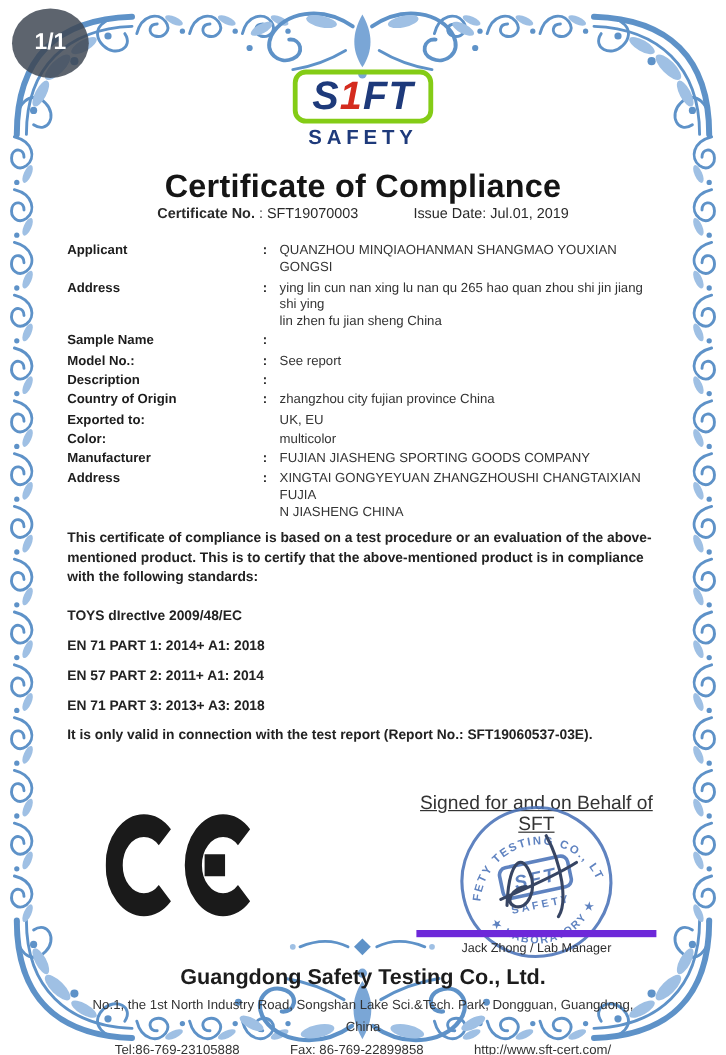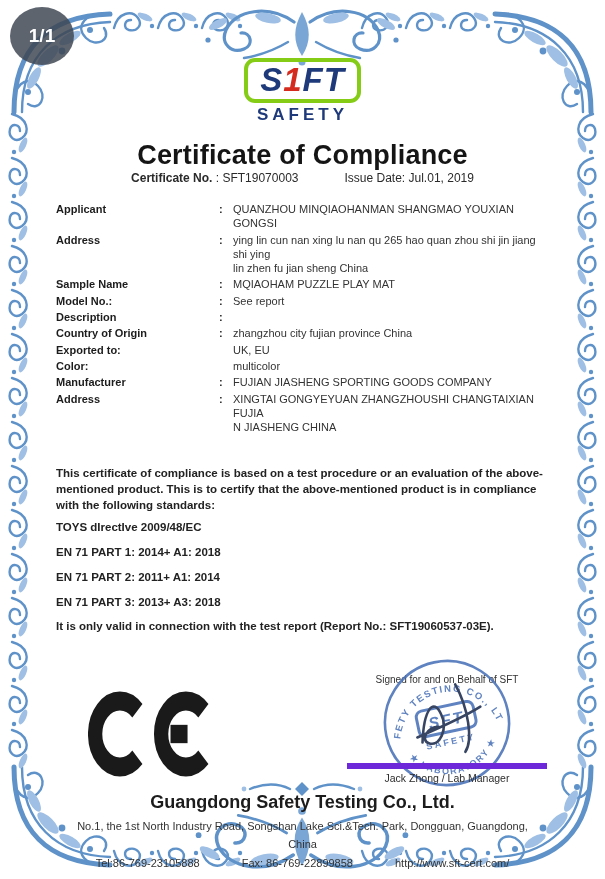--- a/index.html
+++ b/index.html
@@ -20,28 +20,28 @@
   .logo-box .red{color:#d42b1e;}
   .logo-sub{margin-top:2px;font-size:17px;font-weight:800;letter-spacing:4px;color:#1e3a7b;}
   .title{margin-top:15px;font-size:27px;font-weight:700;color:#151515;letter-spacing:.2px;}
   .cert-row{display:flex;justify-content:center;gap:46px;font-size:12px;}
   .cert-row .b{font-weight:700;}
   .details{margin-top:17px;}
   .drow{display:grid;grid-template-columns:163px 14px 1fr;font-size:11px;line-height:1.3;margin-bottom:2px;}
   .dlabel{font-weight:700;color:#1c1c1c;}
   .dsep{font-weight:700;}
   .dvalue{white-space:pre-line;color:#333;}
-  .statement{margin-top:32px;font-size:11.5px;font-weight:700;line-height:1.38;width:494px;color:#222;}
-  .std{font-size:11.5px;font-weight:700;color:#222;margin-top:7px;}
+  .statement{margin-top:8px;font-size:11.5px;font-weight:700;line-height:1.38;width:494px;color:#222;}
+  .std{font-size:11.5px;font-weight:700;color:#222;margin-top:18px;}
   .std.gap{margin-top:13px;}
   .validity{margin-top:12px;font-size:11.5px;font-weight:700;color:#222;}
   .sign-row{margin-top:40px;display:flex;align-items:flex-start;}
   .ce{margin-left:32px;margin-top:18px;}
   .sig-block{margin-left:auto;margin-right:2px;width:200px;position:relative;text-align:center;}
-  .signed-for{font-size:10px;color:#333;margin-top:2px;}
+  .signed-for{font-size:16px;color:#333;margin-top:2px;text-decoration:underline;}
   .stamp-zone{position:relative;height:78px;}
   .stamp-svg{position:absolute;left:50%;top:-30px;transform:translateX(-50%) rotate(-12deg);opacity:.88;}
   .sig-line{border-top:6px solid #6d28d9;margin-top:0;padding-top:3px;font-size:10.5px;color:#2c2c2c;position:relative;z-index:3;}
   .footer-co{margin-top:8px;font-size:18px;font-weight:700;color:#1c1c1c;}
   .footer-addr{margin-top:5px;font-size:11px;color:#333;line-height:1.6;}
   .tel-row{margin-top:4px;display:flex;justify-content:center;gap:42px;font-size:11px;color:#333;align-items:flex-end;}
 </style>
 </head>
 <body>
 
@@ -170,21 +170,20 @@
         </div>
       <div class="drow">
           <div class="dlabel">Address</div>
           <div class="dsep">:</div>
           <div class="dvalue">ying lin cun nan xing lu nan qu 265 hao quan zhou shi jin jiang shi ying
 lin zhen fu jian sheng China</div>
         </div>
       <div class="drow">
           <div class="dlabel">Sample Name</div>
           <div class="dsep">:</div>
-          <div class="dvalue">MQIAOHAM PUZZLE PLAY MAT</div>
         </div>
       <div class="drow">
           <div class="dlabel">Model No.:</div>
           <div class="dsep">:</div>
           <div class="dvalue">See report</div>
         </div>
       <div class="drow">
           <div class="dlabel">Description</div>
           <div class="dsep">:</div>
         </div>
@@ -212,21 +211,21 @@
           <div class="dlabel">Address</div>
           <div class="dsep">:</div>
           <div class="dvalue">XINGTAI GONGYEYUAN ZHANGZHOUSHI CHANGTAIXIAN FUJIA
 N JIASHENG CHINA</div>
         </div>
     </div>
 
     <div class="statement">This certificate of compliance is based on a test procedure or an evaluation of the above-mentioned product. This is to certify that the above-mentioned product is in compliance with the following standards:</div>
     <div class="std">TOYS dIrectIve 2009/48/EC</div>
     <div class="std gap">EN 71 PART 1: 2014+ A1: 2018</div>
-    <div class="std gap">EN 71 PART 2: 2011+ A1: 2014</div>
+    <div class="std gap">EN 57 PART 2: 2011+ A1: 2014</div>
     <div class="std gap">EN 71 PART 3: 2013+ A3: 2018</div>
     <div class="validity">It is only valid in connection with the test report (Report No.: SFT19060537-03E).</div>
 
     <div class="sign-row">
       <svg class="ce" width="132" height="88" viewBox="0 0 240 120" preserveAspectRatio="none">
         <path d="M89.8,28.2 A45,45 0 1 0 89.8,91.8" stroke="#1a1a1a" stroke-width="26" fill="none"></path>
         <path d="M209.8,28.2 A45,45 0 1 0 209.8,91.8" stroke="#1a1a1a" stroke-width="26" fill="none"></path>
         <path d="M150,60 L181,60" stroke="#1a1a1a" stroke-width="25" fill="none"></path>
       </svg>
       <div class="sig-block">

